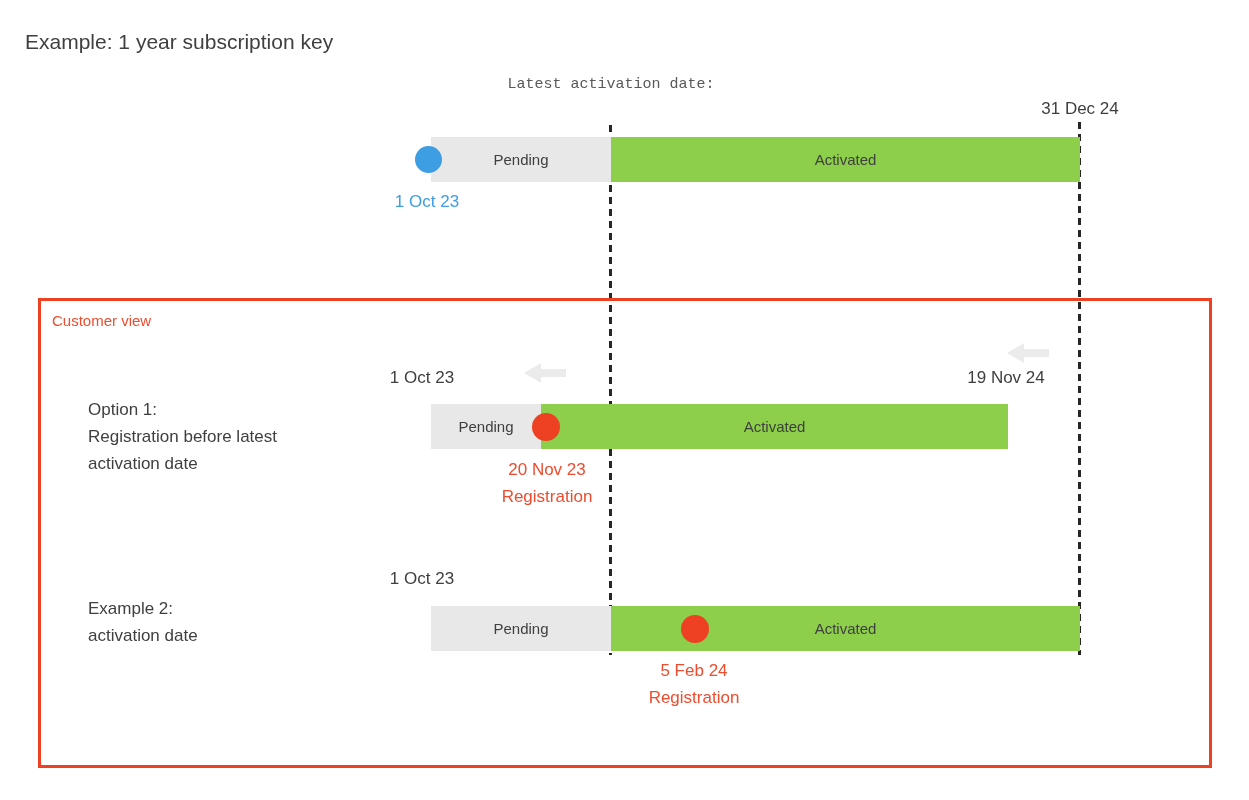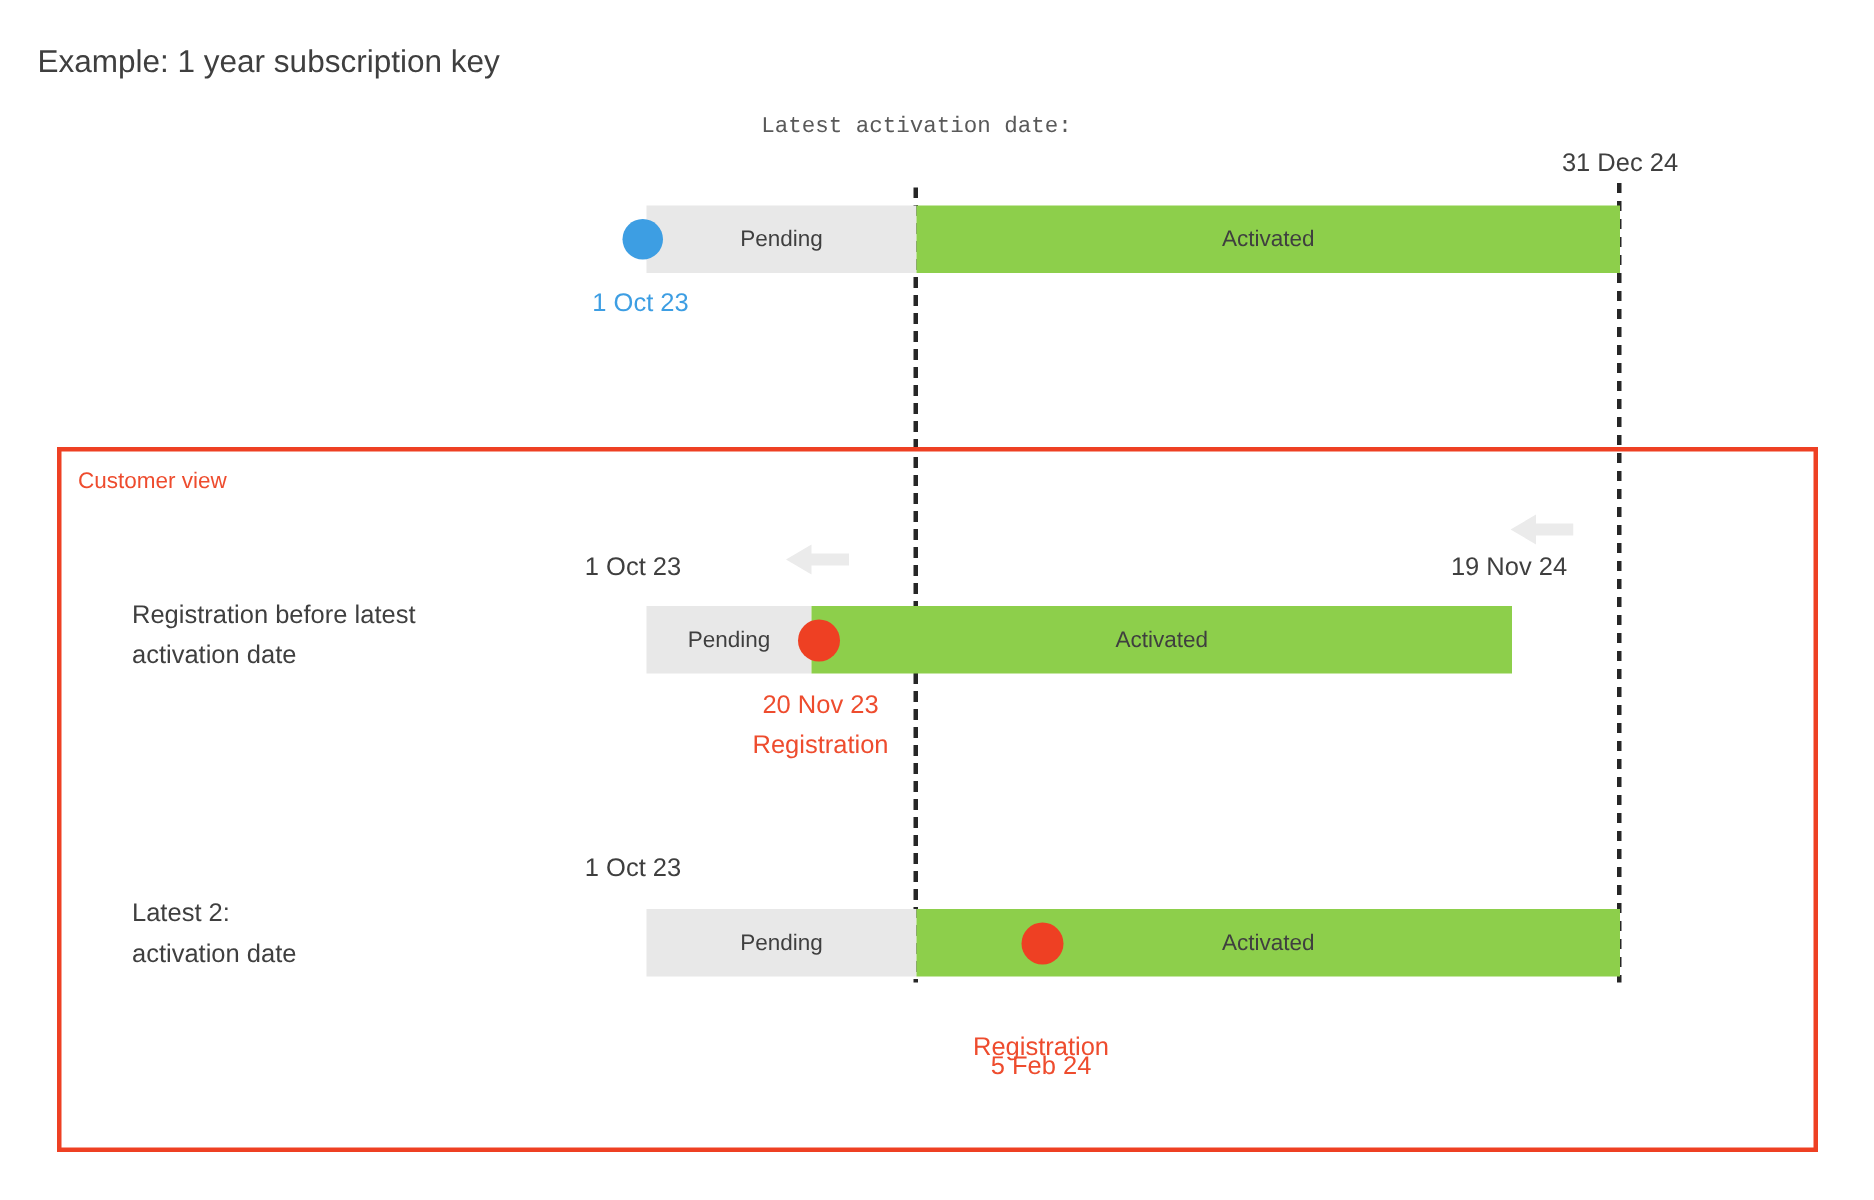--- a/index.html
+++ b/index.html
@@ -66,20 +66,21 @@
   <div class="bar-seg activated" style="left:611px;top:137px;width:469px;">
     <span>Activated</span>
   </div>
   <div class="dot blue" style="left:415px;top:146px;"></div>
   <div class="center-label date blue-text" style="left:351px;top:192px;width:152px;">1 Oct 23</div>
 
   <div class="cv-box"></div>
   <div class="cv-title">Customer view</div>
 
   <div class="option-label" style="left:88px;top:396px;">
+    <div>Option 1:</div>
     <div>Registration before latest</div>
     <div>activation date</div>
   </div>
 
   <div class="center-label date" style="left:347px;top:368px;width:150px;">1 Oct 23</div>
 
   <div class="arrow-left" style="left:524px;top:362px;">
     <svg viewBox="0 0 42 22">
         <polygon points="0,11 17,1 17,7 42,7 42,15 17,15 17,21" fill="#ebebeb"></polygon>
       </svg>
@@ -97,30 +98,30 @@
   </div>
   <div class="bar-seg activated" style="left:541px;top:404px;width:467px;">
     <span>Activated</span>
   </div>
   <div class="dot red" style="left:532px;top:413px;"></div>
 
   <div class="center-label date red-text" style="left:472px;top:460px;width:150px;">20 Nov 23</div>
   <div class="center-label date red-text" style="left:472px;top:487px;width:150px;">Registration</div>
 
   <div class="option-label" style="left:88px;top:595px;">
-    <div>Latest 2:</div>
+    <div>Example 2:</div>
     <div>activation date</div>
   </div>
 
   <div class="center-label date" style="left:347px;top:569px;width:150px;">1 Oct 23</div>
 
   <div class="bar-seg pending" style="left:431px;top:606px;width:180px;">
     <span>Pending</span>
   </div>
   <div class="bar-seg activated" style="left:611px;top:606px;width:469px;">
     <span>Activated</span>
   </div>
   <div class="dot red" style="left:681px;top:615px;"></div>
 
-  <div class="center-label date red-text" style="left:619px;top:661px;width:150px;margin-top:40px;">5 Feb 24</div>
+  <div class="center-label date red-text" style="left:619px;top:661px;width:150px;">5 Feb 24</div>
   <div class="center-label date red-text" style="left:619px;top:688px;width:150px;">Registration</div>
 
 </div>
 
 </body></html>

